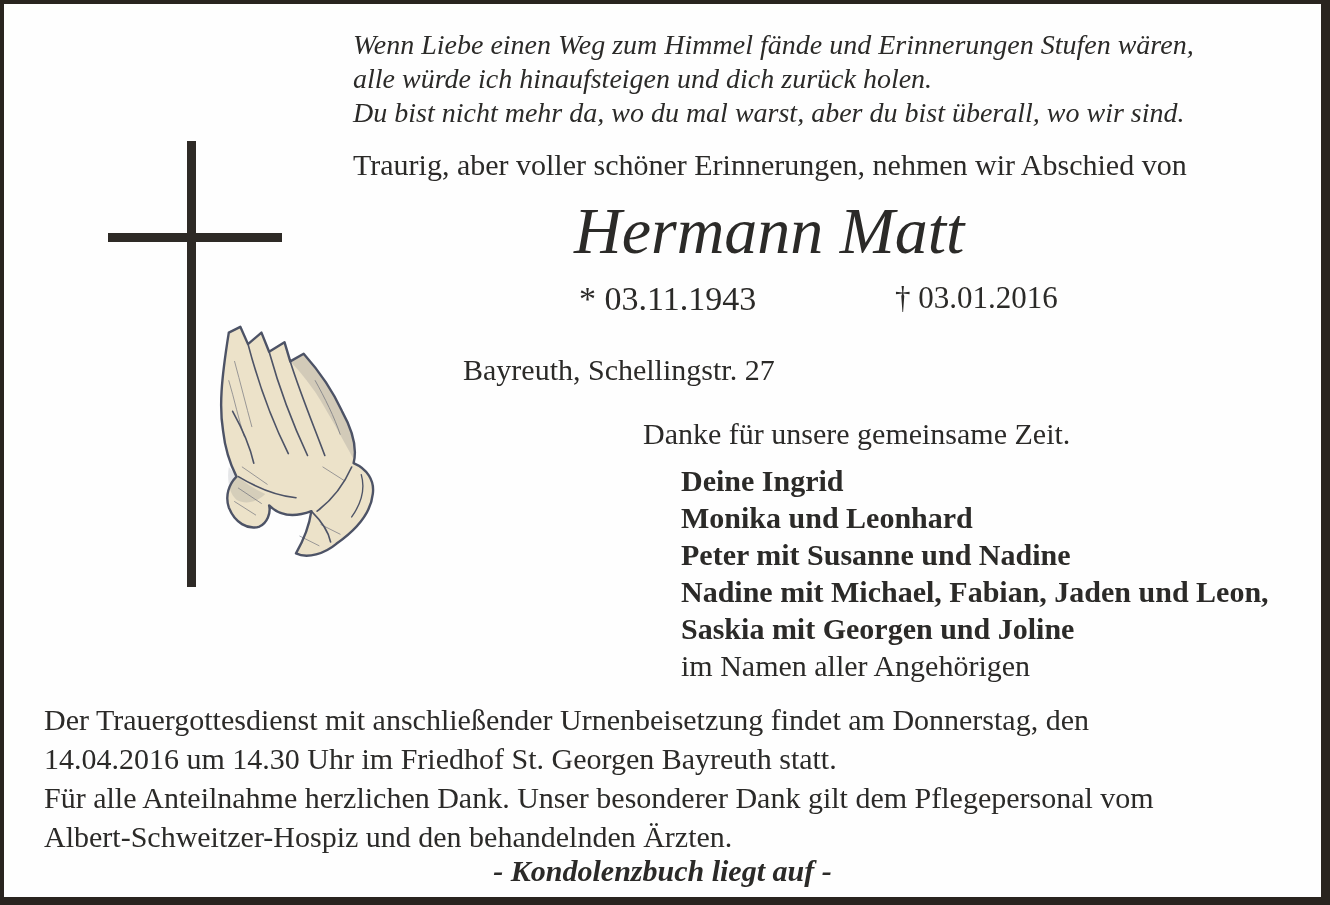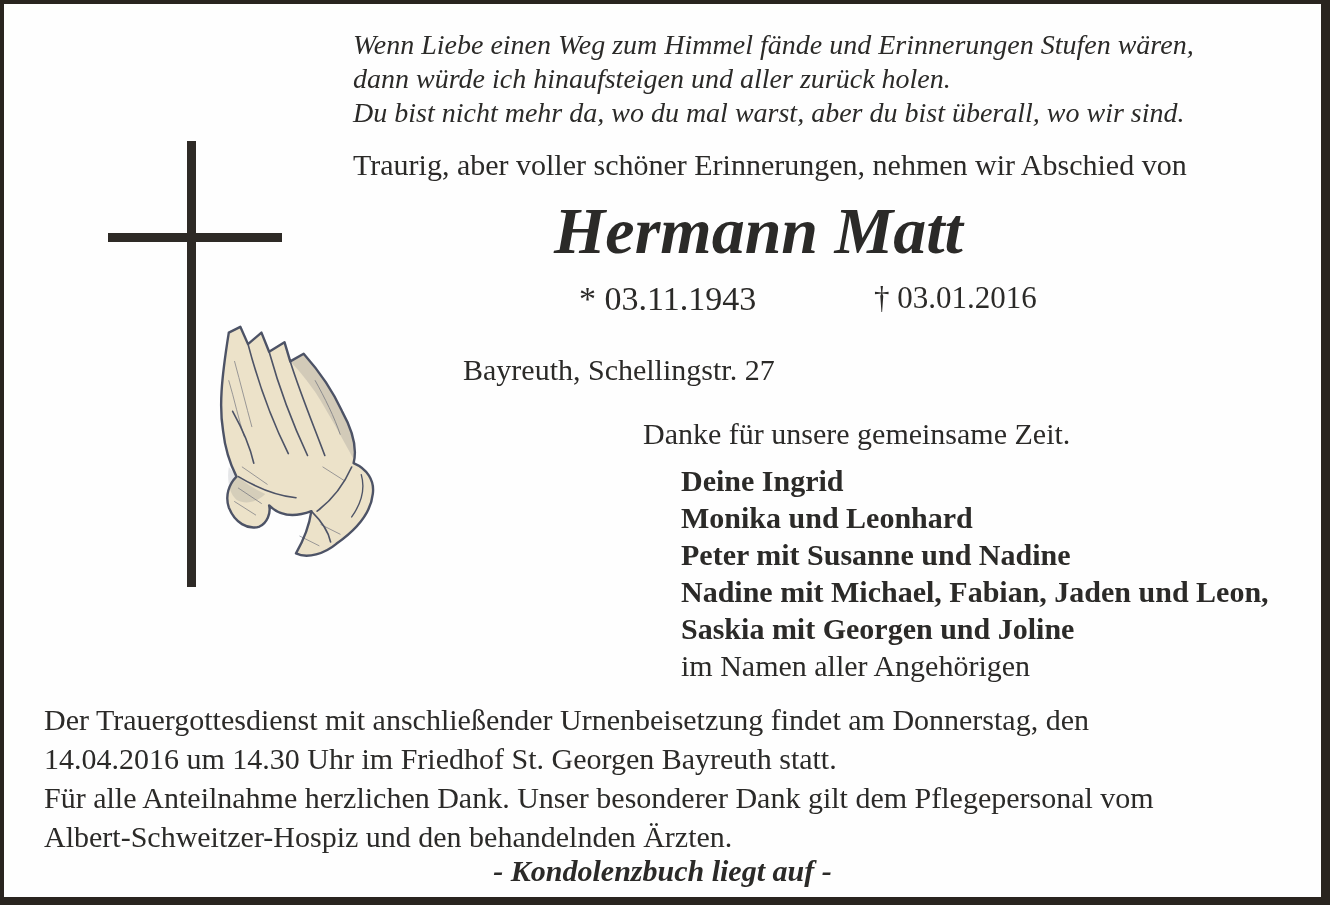--- a/index.html
+++ b/index.html
@@ -18,25 +18,25 @@
   }
   .abs { position: absolute; white-space: nowrap; }
 
   
   .poem { left: 349px; top: 24px; font-style: italic; font-size: 28px; line-height: 34px; }
 
   
   .intro { left: 349px; top: 144px; font-size: 30px; }
 
   
-  .name { left: 550px; top: 192px; font-size: 66px; font-weight: bold; font-style: italic; line-height: 70px; }
+  .name { left: 570px; top: 192px; font-size: 66px; font-weight: normal; font-style: italic; line-height: 70px; }
 
   
   .birth { left: 575px; top: 276px; font-size: 34px; }
-  .death { left: 870px; top: 276px; font-size: 31px; }
+  .death { left: 891px; top: 276px; font-size: 31px; }
 
   
   .address { left: 459px; top: 349px; font-size: 30px; }
 
   
   .gratitude { left: 639px; top: 413px; font-size: 30px; }
 
   
   .mourners { left: 677px; top: 458px; font-size: 30px; line-height: 37px; }
   .mourners .m { font-weight: bold; }
@@ -111,21 +111,21 @@
       <path fill="#4d5366" opacity="0.16" stroke="none" d="
         M 94,40 L 108,32 C 124,50 138,70 148,92 C 156,108 162,126 160,142
         C 148,120 134,94 120,72 C 112,60 102,48 94,40 Z"></path>
       <path fill="#4d5366" opacity="0.14" stroke="none" d="
         M 30,150 C 40,162 54,172 68,178 C 60,186 48,190 38,184 C 30,178 28,162 30,150 Z"></path>
     </g>
   </svg>
 
   <div class="abs poem">
     <div>Wenn Liebe einen Weg zum Himmel fände und Erinnerungen Stufen wären,</div>
-    <div>dann würde ich hinaufsteigen und aller zurück holen.</div>
+    <div>alle würde ich hinaufsteigen und dich zurück holen.</div>
     <div>Du bist nicht mehr da, wo du mal warst, aber du bist überall, wo wir sind.</div>
   </div>
 
   <div class="abs intro">Traurig, aber voller schöner Erinnerungen, nehmen wir Abschied von</div>
 
   <div class="abs name">Hermann Matt</div>
 
   <div class="abs birth">* 03.11.1943</div>
   <div class="abs death">† 03.01.2016</div>
 

